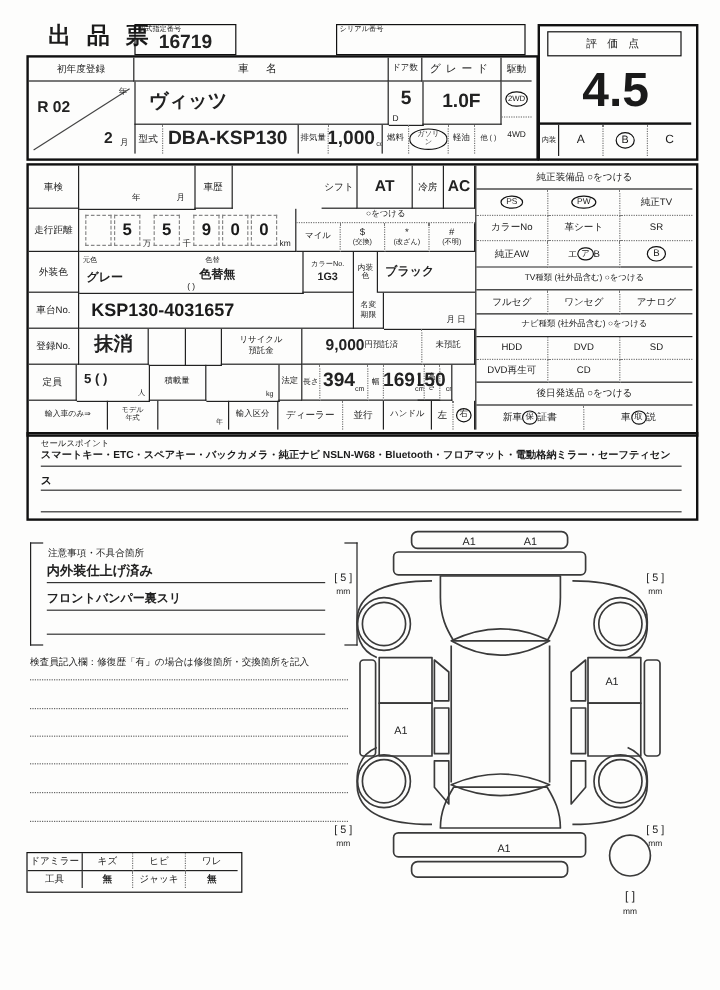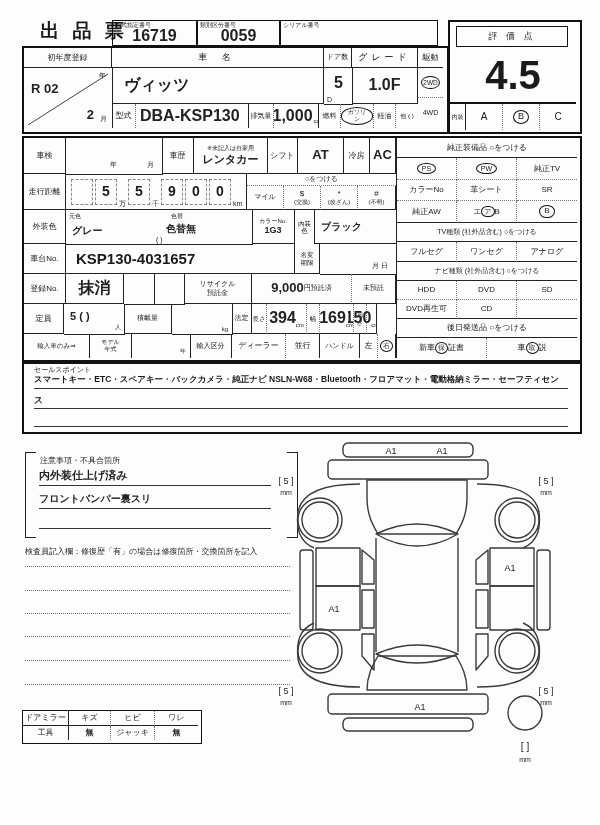--- a/index.html
+++ b/index.html
@@ -27,24 +27,20 @@
 <body>
 
 <div class="sheet">
 
   <div class="c" style="left:34px;top:18px;width:100px;height:26px;font-size:19px;font-weight:700;letter-spacing:4px">出 品 票</div>
 
   <div class="c b15" style="left:112px;top:20px;width:85px;height:26px">
     <span class="f6" style="position:absolute;left:2px;top:1px">型式指定番号</span>
     <span class="f12 hw" style="margin-top:6px">16719</span>
   </div>
-  <div class="c b15" style="left:197px;top:20px;width:83px;height:26px">
-    <span class="f6" style="position:absolute;left:2px;top:1px">類別区分番号</span>
-    <span class="f12 hw" style="margin-top:6px">0059</span>
-  </div>
   <div class="c b15" style="left:280px;top:20px;width:158px;height:26px">
     <span class="f6" style="position:absolute;left:2px;top:1px">シリアル番号</span>
   </div>
 
   <div class="b2" style="position:absolute;left:448px;top:20px;width:130px;height:110px">
     <div class="c b15 f9" style="left:6px;top:4px;width:112px;height:21px;letter-spacing:3px">評 価 点</div>
     <div class="c" style="left:0;top:27px;width:126px;height:52px;font-size:40px;font-weight:700">4.5</div>
     <div style="position:absolute;left:0;top:80px;width:126px;height:26px;border-top:2px solid #111;display:flex">
       <div class="c f6 br col" style="position:relative;width:16px;height:100%">内装</div>
       <div class="c f10 brd" style="position:relative;flex:1;height:100%">A</div>
@@ -100,24 +96,20 @@
   </div>
 
   <div class="b2" style="position:absolute;left:22px;top:136px;width:556px;height:224px">
 
     <div class="c f8 br bb" style="left:0;top:0;width:42px;height:36px">車検</div>
     <div class="br bb" style="position:absolute;left:42px;top:0;width:96px;height:36px">
       <span class="f7" style="position:absolute;left:44px;bottom:4px">年</span>
       <span class="f7" style="position:absolute;right:8px;bottom:4px">月</span>
     </div>
     <div class="c f8 br bb" style="left:138px;top:0;width:32px;height:36px">車歴</div>
-    <div class="br bb col c" style="left:170px;top:0;width:74px;height:36px">
-      <span class="f6" style="margin-bottom:1px">※未記入は自家用</span>
-      <span class="f11 hw">レンタカー</span>
-    </div>
     <div class="c f8 br" style="left:244px;top:0;width:30px;height:36px;border-bottom:1px solid #222">シフト</div>
     <div class="c f13 hw br bb" style="left:274px;top:0;width:46px;height:36px">AT</div>
     <div class="c f8 br bb" style="left:320px;top:0;width:26px;height:36px">冷房</div>
     <div class="c f13 hw br bb" style="left:346px;top:0;width:26px;height:36px">AC</div>
 
     <div class="c f8 br bb" style="left:0;top:36px;width:42px;height:36px">走行距離</div>
     <div class="c l br bb" style="left:42px;top:36px;width:181px;height:36px;padding-left:4px">
       <span class="dig"></span>
       <span class="dig">5</span>
       <span class="sep">万</span>

